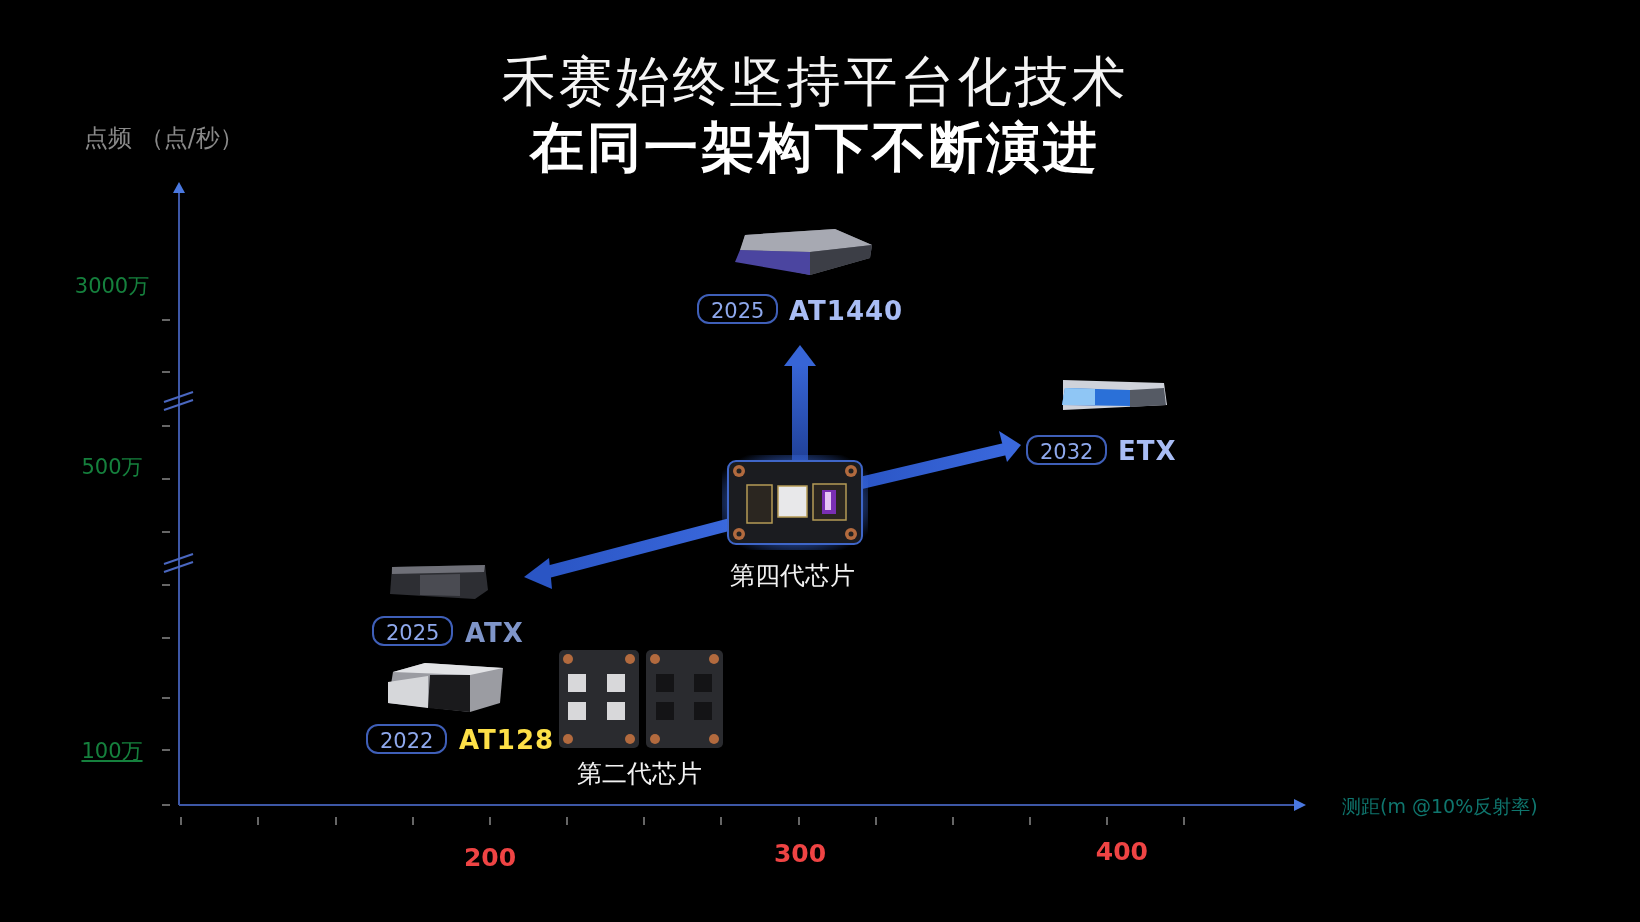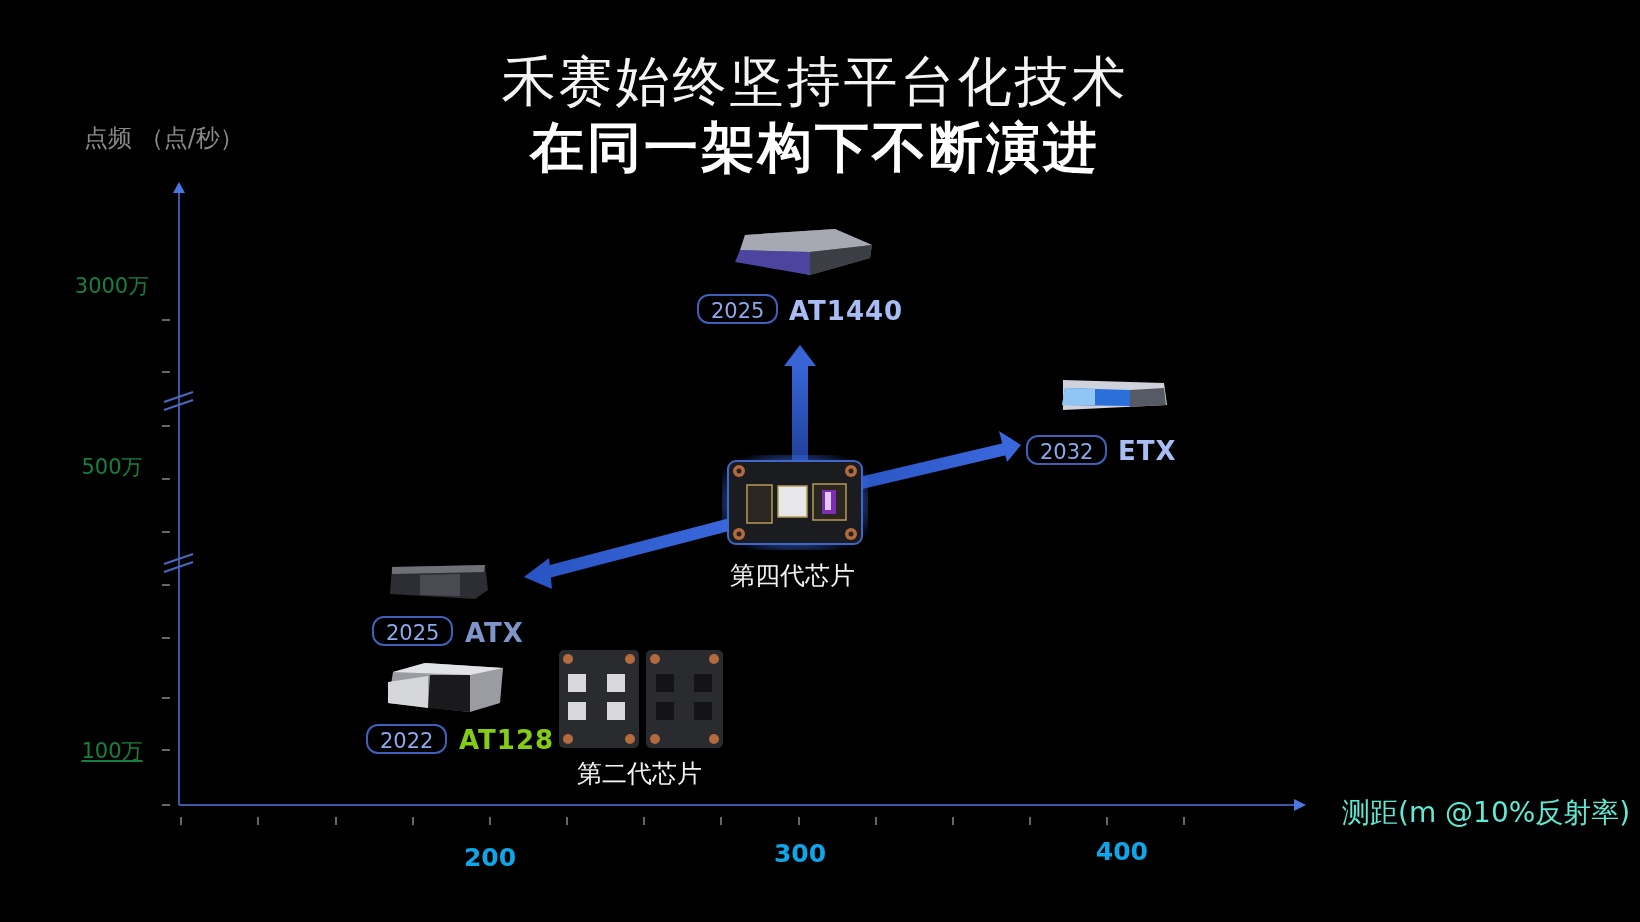--- a/index.html
+++ b/index.html
@@ -1,23 +1,23 @@
 <!DOCTYPE html>
 <html><head>
 <meta charset="utf-8">
 <style>
   html,body{margin:0;padding:0;background:#000;}
   body{width:1640px;height:922px;position:relative;overflow:hidden;font-family:"DejaVu Sans","Liberation Sans",sans-serif;color:#fff;}
   .abs{position:absolute;}
   .title1{left:0;width:1630px;top:46px;text-align:center;font-size:54px;font-weight:400;letter-spacing:3px;color:#f4f4f4;}
   .title2{left:0;width:1630px;top:112px;text-align:center;font-size:54px;font-weight:700;letter-spacing:3px;color:#fff;}
   .ylabel{left:84px;top:122px;font-size:24px;color:#8a8a8a;}
-  .xlabel{left:1342px;top:794px;font-size:28px;color:#5eead4;}
+  .xlabel{left:1342px;top:794px;font-size:19px;color:#0f766e;}
   .ytick{font-size:21px;color:#15803d;text-align:center;width:90px;}
-  .xtick{font-size:25px;color:#0ea5e9;font-weight:700;width:80px;text-align:center;}
+  .xtick{font-size:25px;color:#ef4444;font-weight:700;width:80px;text-align:center;}
   .badge{border:2px solid #3f5fb8;border-radius:12px;color:#8ea8ec;font-size:21px;height:30px;line-height:30px;padding:0 12px;box-sizing:border-box;}
   .model{font-size:26px;font-weight:700;letter-spacing:1px;}
   .chiplbl{font-size:25px;color:#f2f2f2;font-weight:400;}
   svg{position:absolute;left:0;top:0;}
 </style>
 </head>
 <body>
 
 <div class="abs title1">禾赛始终坚持平台化技术</div>
 <div class="abs title2">在同一架构下不断演进</div>
@@ -180,16 +180,16 @@
 <div class="abs badge" style="left:697px;top:294px;">2025</div>
 <div class="abs model" style="left:789px;top:296px;color:#a9bdf5;">AT1440</div>
 
 <div class="abs badge" style="left:1026px;top:435px;">2032</div>
 <div class="abs model" style="left:1118px;top:436px;color:#a9bdf5;">ETX</div>
 
 <div class="abs badge" style="left:372px;top:616px;">2025</div>
 <div class="abs model" style="left:465px;top:618px;color:#7f95c9;">ATX</div>
 
 <div class="abs badge" style="left:366px;top:724px;">2022</div>
-<div class="abs model" style="left:459px;top:725px;color:#84cc16;">AT128</div>
+<div class="abs model" style="left:459px;top:725px;color:#fde047;">AT128</div>
 
 <div class="abs chiplbl" style="left:730px;top:559px;">第四代芯片</div>
 <div class="abs chiplbl" style="left:577px;top:757px;">第二代芯片</div>
 
 </body></html>

